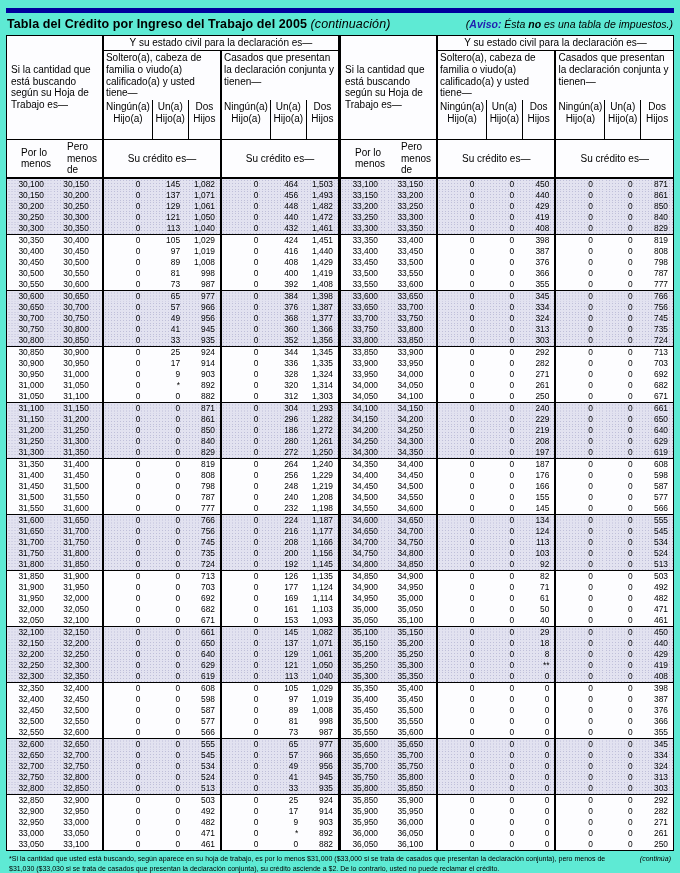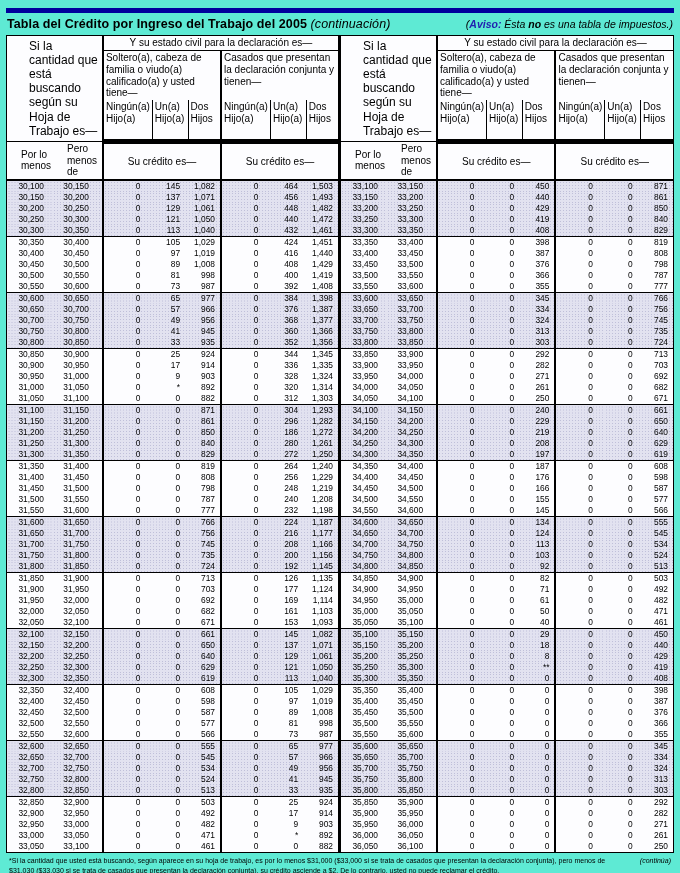--- a/index.html
+++ b/index.html
@@ -18,26 +18,26 @@
   .notice .nbold { font-weight:bold; }
 
   .tables { display:flex; align-items:flex-start; }
   table.half { border-collapse:collapse; table-layout:fixed; background:#fdfdff; }
   table.left  { border:1.5px solid #000; border-right:3px solid #000; }
   table.right { border:1.5px solid #000; border-left:none; }
   col.w0{width:46px} col.w1{width:55px} col.w2{width:34px} col.w3{width:38px}
   col.w4{width:42px} col.w5{width:34px} col.w6{width:38px} col.w7{width:42px}
 
   thead td { font-size:10px; font-weight:normal; line-height:1.18; vertical-align:top; padding:1px 2px; }
-  .h-lookup { font-size:12px; vertical-align:middle; text-align:left; padding:2px 3px 2px 22px;
+  .h-lookup { font-size:10px; vertical-align:middle; text-align:left; padding:2px 3px 2px 4px;
               border-right:2px solid #000; border-bottom:1px solid #000; }
   .h-status { text-align:center; vertical-align:middle; height:12px; border-bottom:1px solid #000; }
   .h-single { border-right:2px solid #000; height:34px; }
   .h-married{ height:34px; }
-  .h-child  { text-align:left; vertical-align:bottom; height:20px; border-bottom:5px solid #000000; padding-bottom:14px; }
+  .h-child  { text-align:center; vertical-align:bottom; height:20px; border-bottom:1px solid #000000; padding-bottom:14px; }
   .h-child.sep { border-left:1px solid #000; }
   .h-child.grp { border-left:2px solid #000; }
   .h-min, .h-max { text-align:left; height:13px; vertical-align:middle; border-bottom:2px solid #000; padding-left:14px; }
   .h-credit { text-align:center; vertical-align:middle; border-bottom:2px solid #000; border-left:2px solid #000; }
 
   tbody td {
     font-size:8.4px; height:11px; line-height:11px; padding:0;
     text-align:right; white-space:nowrap; overflow:hidden;
   }
   td.c0 { padding-right:9px; }

